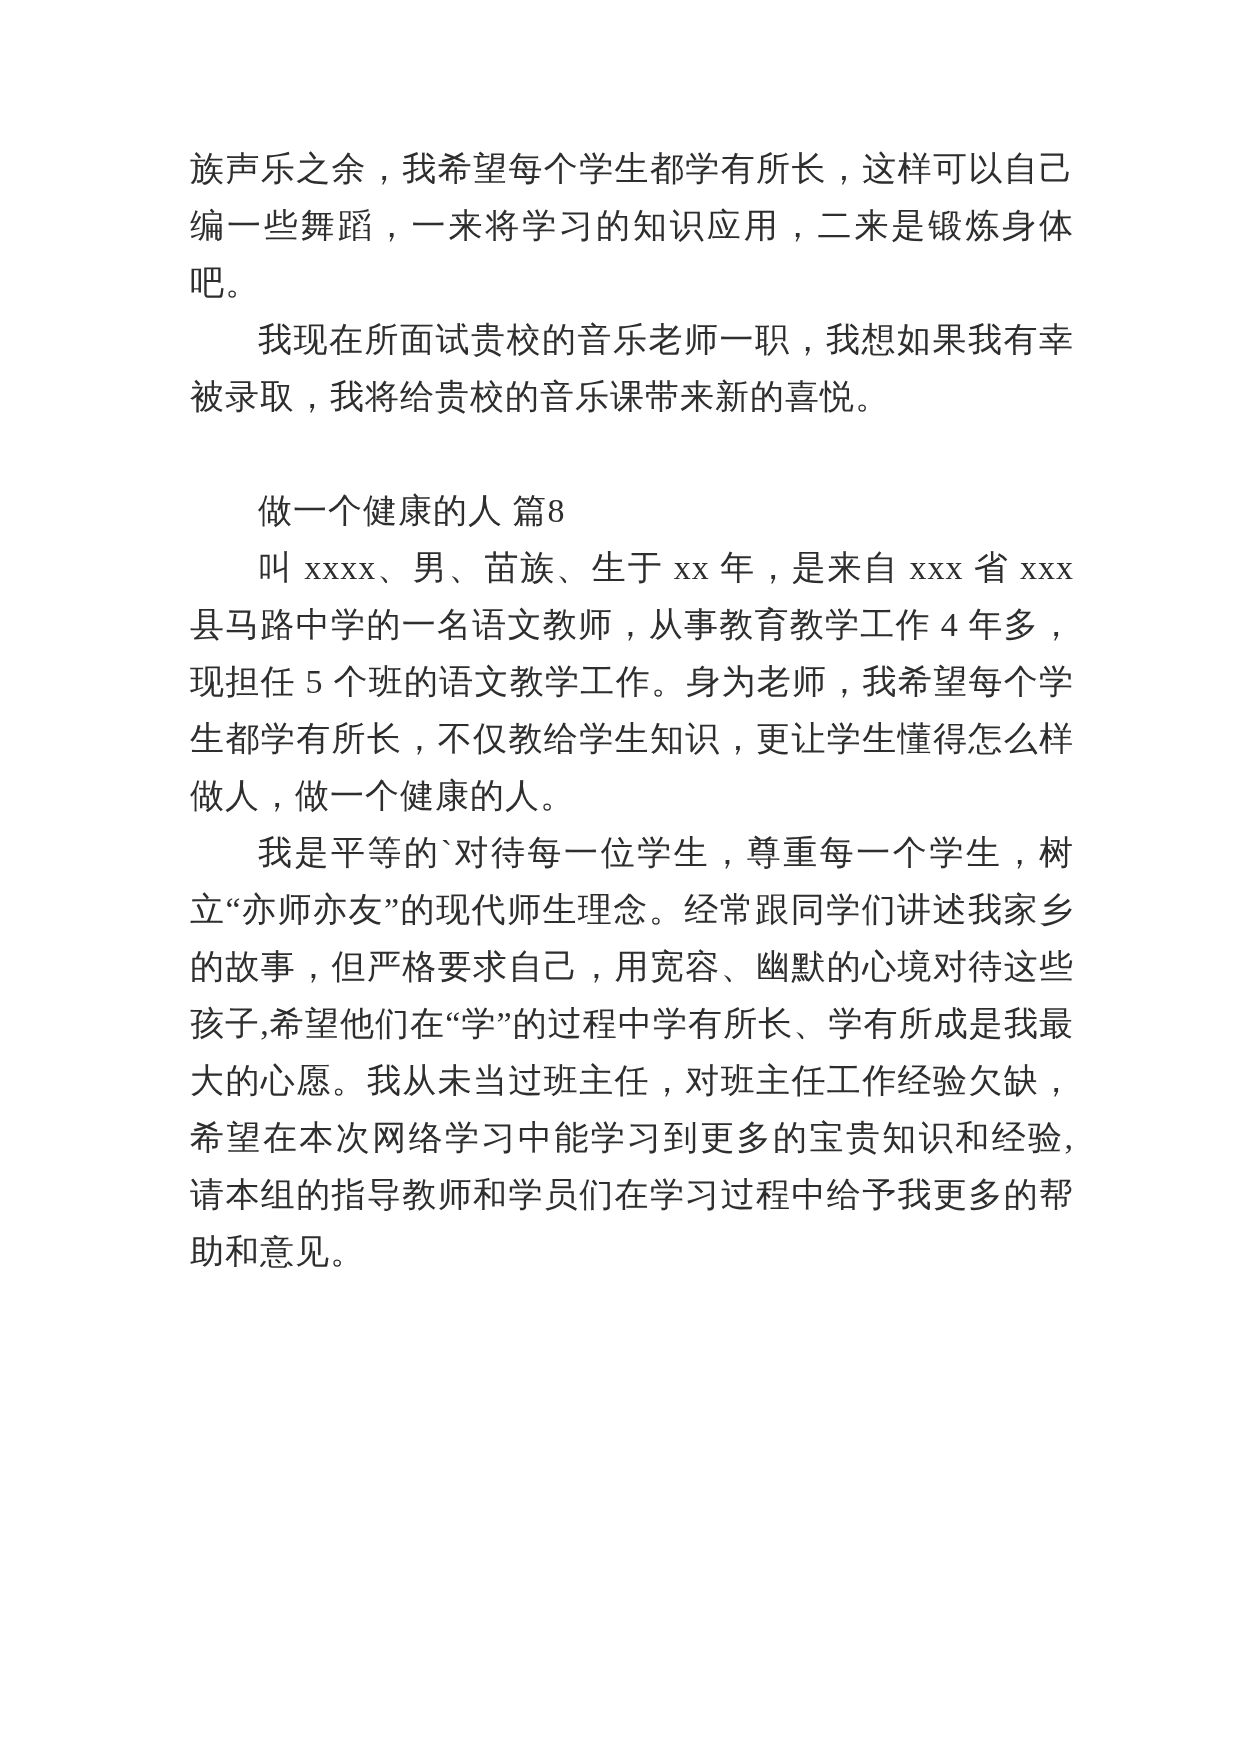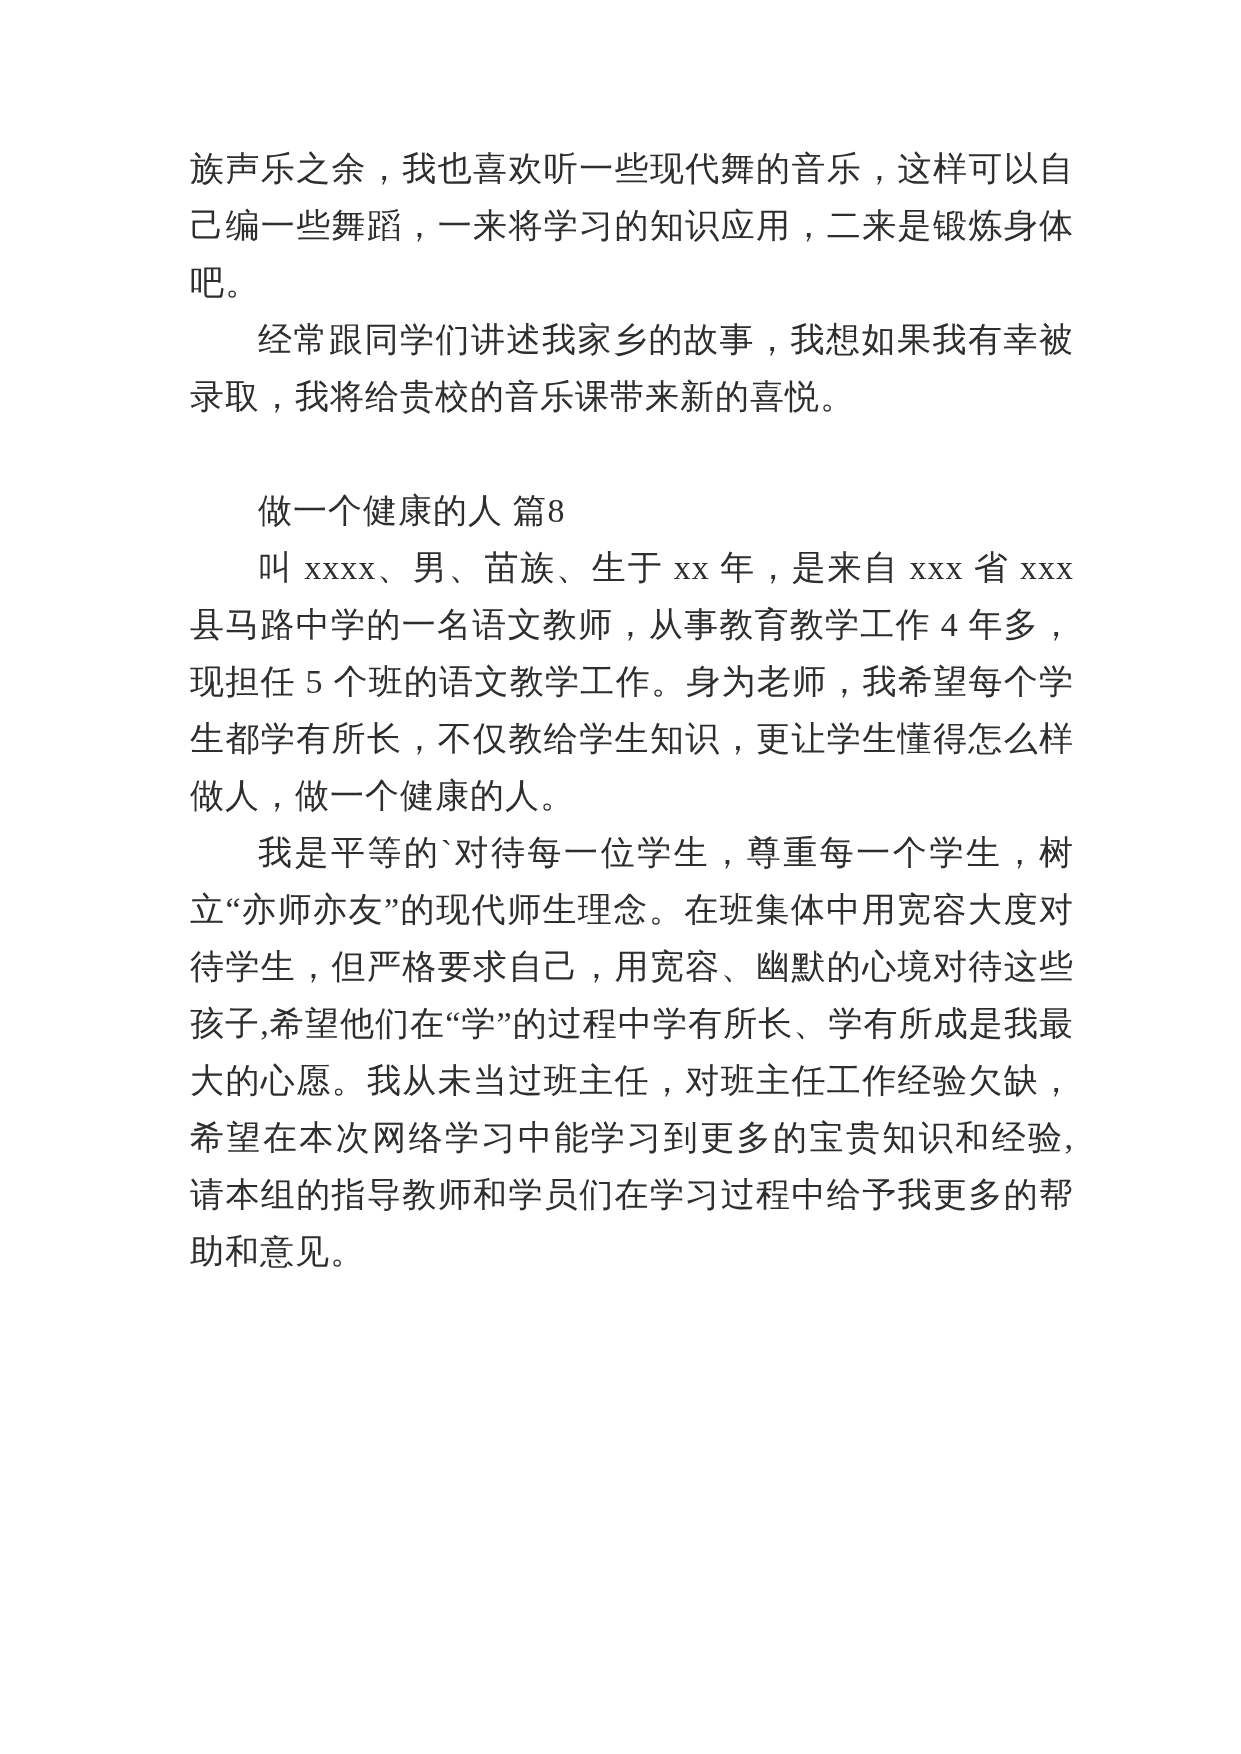--- a/index.html
+++ b/index.html
@@ -37,19 +37,19 @@
   .content p.section-heading {
     margin-top: 57px;
     text-indent: 2em;
   }
 </style>
 </head>
 <body>
 
 <div class="page">
   <div class="content">
-    <p class="body-paragraph">族声乐之余，我也喜欢听一些现代舞的音乐，这样可以自己编一些舞蹈，一来将学习的知识应用，二来是锻炼身体吧。</p>
-    <p class="body-paragraph indent">经常跟同学们讲述我家乡的故事，我想如果我有幸被录取，我将给贵校的音乐课带来新的喜悦。</p>
+    <p class="body-paragraph">族声乐之余，我希望每个学生都学有所长，这样可以自己编一些舞蹈，一来将学习的知识应用，二来是锻炼身体吧。</p>
+    <p class="body-paragraph indent">我现在所面试贵校的音乐老师一职，我想如果我有幸被录取，我将给贵校的音乐课带来新的喜悦。</p>
     <p class="section-heading">做一个健康的人 篇8</p>
     <p class="body-paragraph indent">叫 xxxx、男、苗族、生于 xx 年，是来自 xxx 省 xxx 县马路中学的一名语文教师，从事教育教学工作 4 年多，现担任 5 个班的语文教学工作。身为老师，我希望每个学生都学有所长，不仅教给学生知识，更让学生懂得怎么样做人，做一个健康的人。</p>
-    <p class="body-paragraph indent">我是平等的`对待每一位学生，尊重每一个学生，树立“亦师亦友”的现代师生理念。在班集体中用宽容大度对待学生，但严格要求自己，用宽容、幽默的心境对待这些孩子,希望他们在“学”的过程中学有所长、学有所成是我最大的心愿。我从未当过班主任，对班主任工作经验欠缺，希望在本次网络学习中能学习到更多的宝贵知识和经验,请本组的指导教师和学员们在学习过程中给予我更多的帮助和意见。</p>
+    <p class="body-paragraph indent">我是平等的`对待每一位学生，尊重每一个学生，树立“亦师亦友”的现代师生理念。经常跟同学们讲述我家乡的故事，但严格要求自己，用宽容、幽默的心境对待这些孩子,希望他们在“学”的过程中学有所长、学有所成是我最大的心愿。我从未当过班主任，对班主任工作经验欠缺，希望在本次网络学习中能学习到更多的宝贵知识和经验,请本组的指导教师和学员们在学习过程中给予我更多的帮助和意见。</p>
   </div>
 </div>
 
 </body></html>

